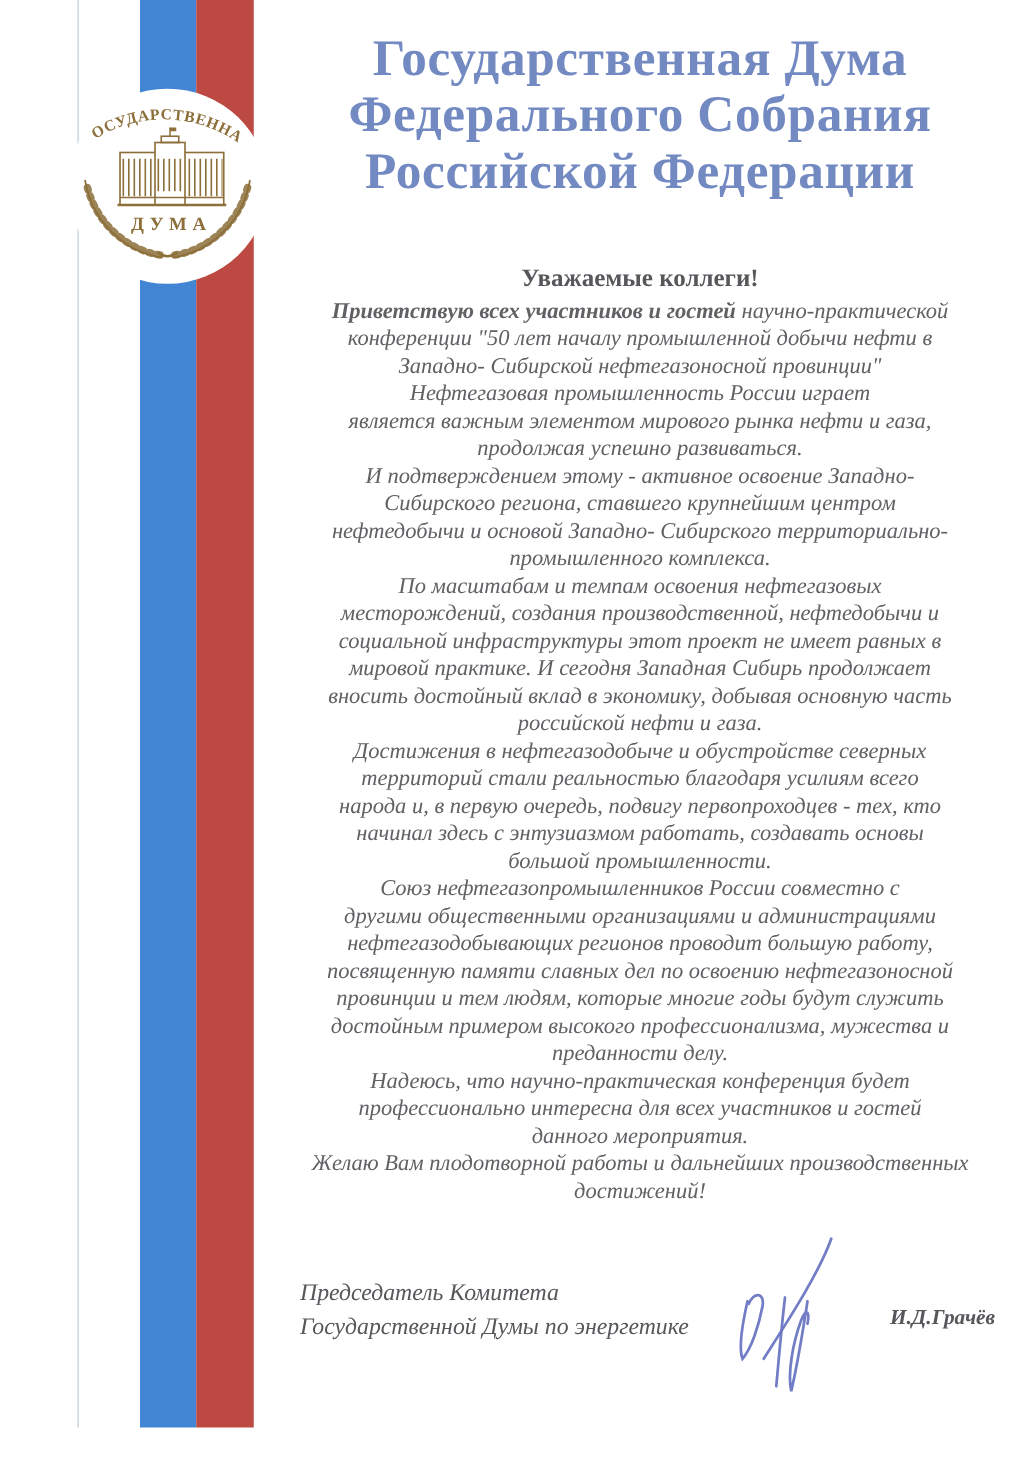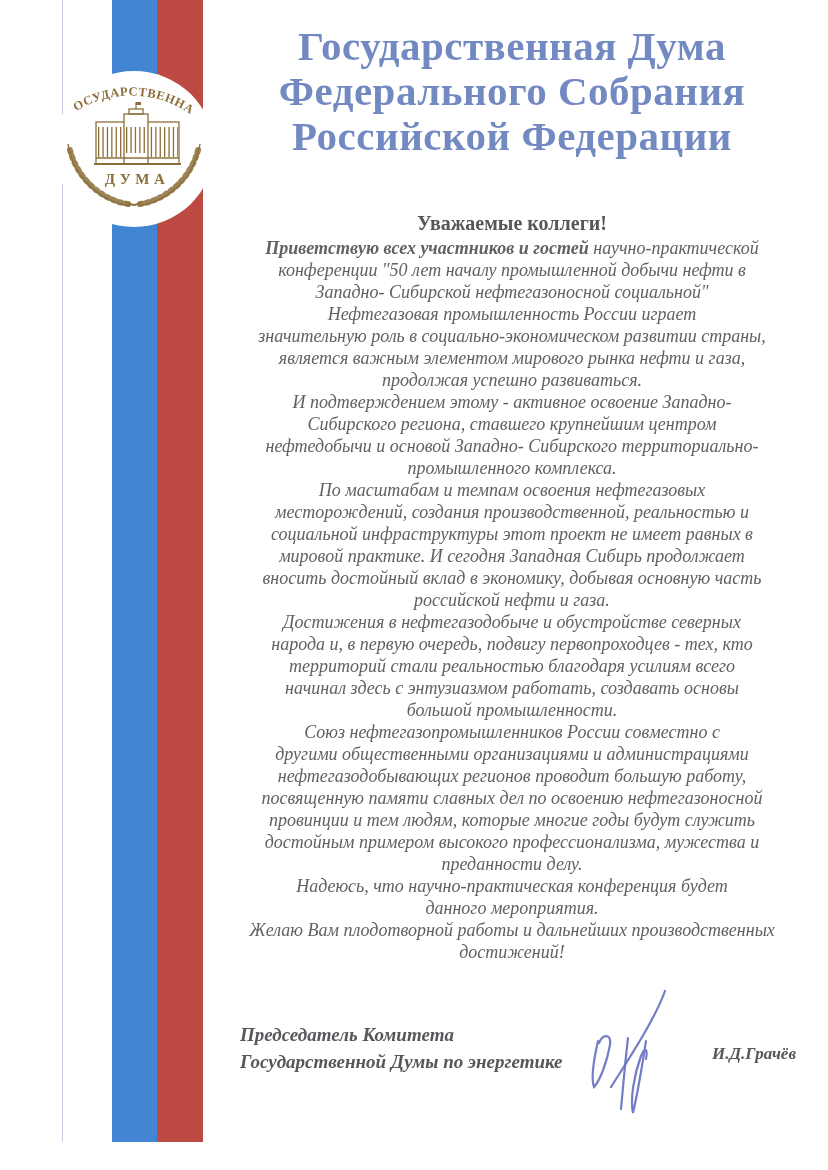--- a/index.html
+++ b/index.html
@@ -36,21 +36,21 @@
   .body-text{
     position:absolute;left:0;top:237px;width:100%;
     color:var(--body-gray);
     font-style:italic;font-size:18px;line-height:22px;text-align:center;
   }
   .body-text .lead{font-weight:bold;}
   
   .sig-role{
     position:absolute;left:240px;top:1021px;width:420px;text-align:left;
     color:var(--dark-gray);
-    font-weight:bold;font-style:italic;font-size:19px;line-height:27px;
+    font-weight:normal;font-style:italic;font-size:19px;line-height:27px;
   }
   .ink-sign{position:absolute;left:578px;top:983px;width:100px;height:142px;}
   .ink-stroke{stroke:var(--ink);fill:none;stroke-width:2.2;stroke-linecap:round;opacity:.95;}
   .sig-name{
     position:absolute;left:712px;top:1044px;
     color:var(--dark-gray);
     font-weight:bold;font-style:italic;font-size:17px;
   }
 </style>
 </head>
@@ -103,48 +103,48 @@
       <div>Государственная Дума</div>
       <div>Федерального Собрания</div>
       <div>Российской Федерации</div>
     </div>
 
     <div class="salutation">Уважаемые коллеги!</div>
 
     <div class="body-text">
       <div><span class="lead">Приветствую всех участников и гостей</span><span> научно-практической</span></div>
       <div>конференции "50 лет началу промышленной добычи нефти в</div>
-      <div>Западно- Сибирской нефтегазоносной социальной"</div>
+      <div>Западно- Сибирской нефтегазоносной провинции"</div>
       <div>Нефтегазовая промышленность России играет</div>
-      <div>значительную роль в социально-экономическом развитии страны,</div>
       <div>является важным элементом мирового рынка нефти и газа,</div>
       <div>продолжая успешно развиваться.</div>
       <div>И подтверждением этому  -  активное освоение Западно-</div>
       <div>Сибирского  региона, ставшего крупнейшим центром</div>
       <div>нефтедобычи и основой Западно- Сибирского территориально-</div>
       <div>промышленного комплекса.</div>
       <div>По масштабам и темпам освоения нефтегазовых</div>
-      <div>месторождений, создания производственной, реальностью и</div>
+      <div>месторождений, создания производственной, нефтедобычи и</div>
       <div>социальной инфраструктуры этот проект не имеет равных в</div>
       <div>мировой практике. И сегодня Западная Сибирь продолжает</div>
       <div>вносить достойный вклад в экономику, добывая основную часть</div>
       <div>российской нефти и газа.</div>
       <div>Достижения в нефтегазодобыче и обустройстве северных</div>
+      <div>территорий стали реальностью благодаря усилиям всего</div>
       <div>народа и, в первую очередь, подвигу первопроходцев - тех, кто</div>
-      <div>территорий стали реальностью благодаря усилиям всего</div>
       <div>начинал здесь с энтузиазмом работать, создавать основы</div>
       <div>большой промышленности.</div>
       <div>Союз нефтегазопромышленников России совместно с</div>
       <div>другими общественными организациями и администрациями</div>
       <div>нефтегазодобывающих регионов проводит большую работу,</div>
       <div>посвященную памяти славных дел по освоению нефтегазоносной</div>
       <div>провинции и тем людям, которые многие годы будут служить</div>
       <div>достойным примером высокого профессионализма, мужества и</div>
       <div>преданности делу.</div>
       <div>Надеюсь, что научно-практическая конференция будет</div>
+      <div>профессионально интересна  для всех участников и гостей</div>
       <div>данного мероприятия.</div>
       <div>Желаю Вам плодотворной работы и дальнейших производственных</div>
       <div>достижений!</div>
     </div>
   </div>
 
   <div class="sig-role">
     <div>Председатель Комитета</div>
     <div>Государственной Думы по энергетике</div>
   </div>

